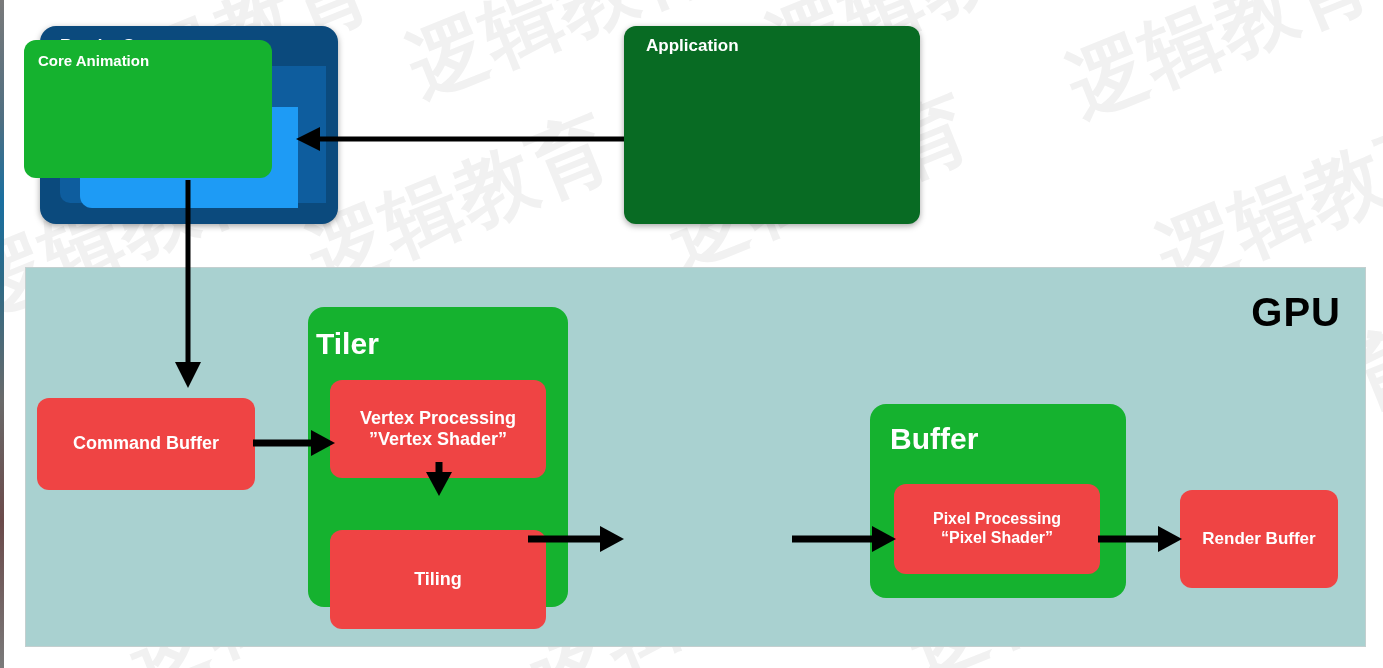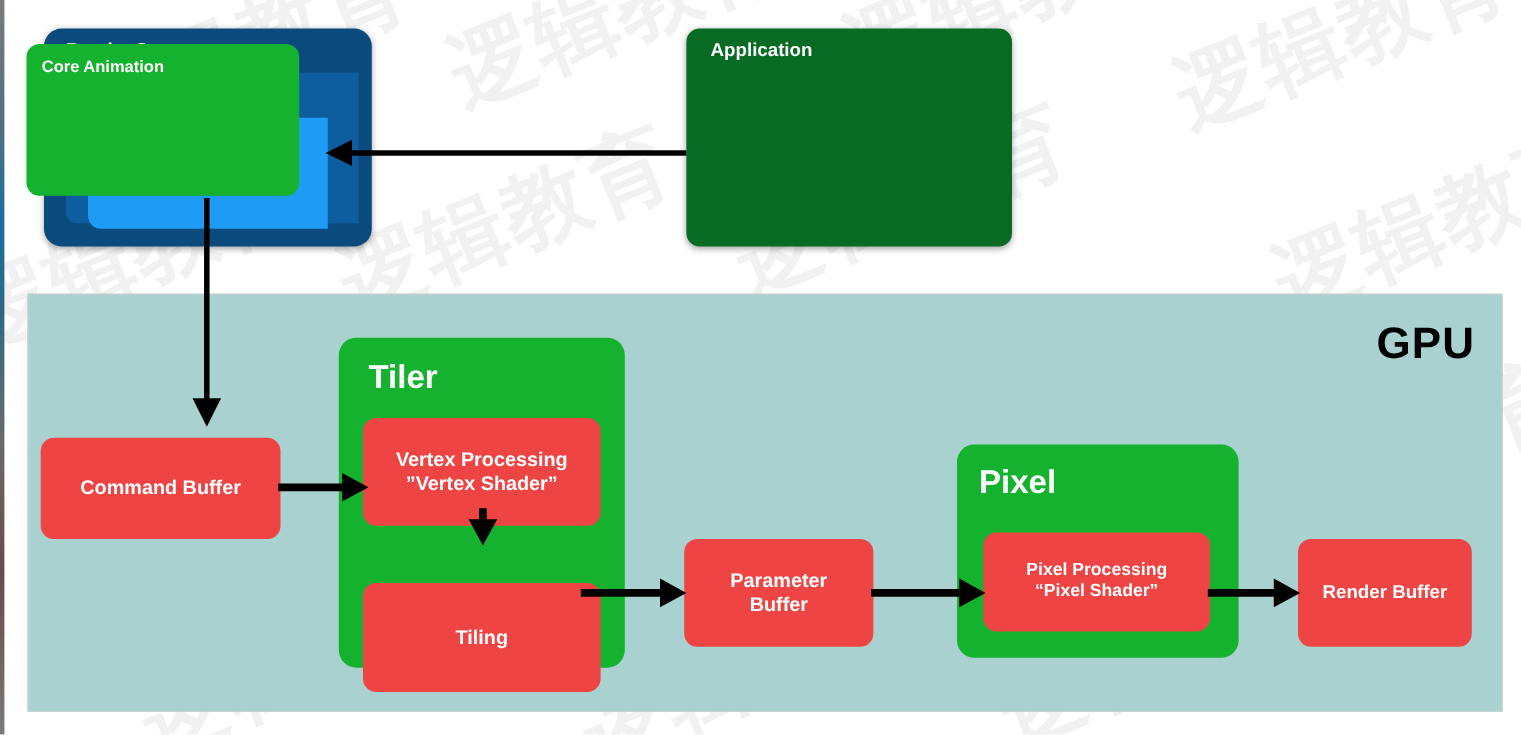--- a/index.html
+++ b/index.html
@@ -148,21 +148,21 @@
   }
 
   
   #tiler {
     left: 308px; top: 307px;
     width: 260px; height: 300px;
     background: #15b22f;
     border-radius: 16px;
   }
   #tiler-title {
-    left: 27px; top: 20px;
+    left: 8px; top: 20px;
     font-size: 30px;
     font-weight: bold;
   }
   
   #render-group {
     left: 870px; top: 404px;
     width: 256px; height: 194px;
     background: #15b22f;
     border-radius: 16px;
   }
@@ -259,29 +259,23 @@
     <span>
       <span>Vertex Processing</span><br>
       <span>”Vertex Shader”</span>
     </span>
   </div>
 
   <div class="teal-box" id="tiling-box">
     <span>Tiling</span>
   </div>
 
-  <div class="teal-box" id="parameter-buffer">
-    <span>
-      <span>Parameter</span><br>
-      <span>Buffer</span>
-    </span>
-  </div>
 
   <div class="box" id="render-group">
-    <div class="box-label" id="render-group-title">Pixel</div>
+    <div class="box-label" id="render-group-title">Buffer</div>
   </div>
 
   <div class="teal-box" id="pixel-processing">
     <span>
       <span>Pixel Processing</span><br>
       <span>“Pixel Shader”</span>
     </span>
   </div>
 
   <div class="teal-box" id="render-buffer">

